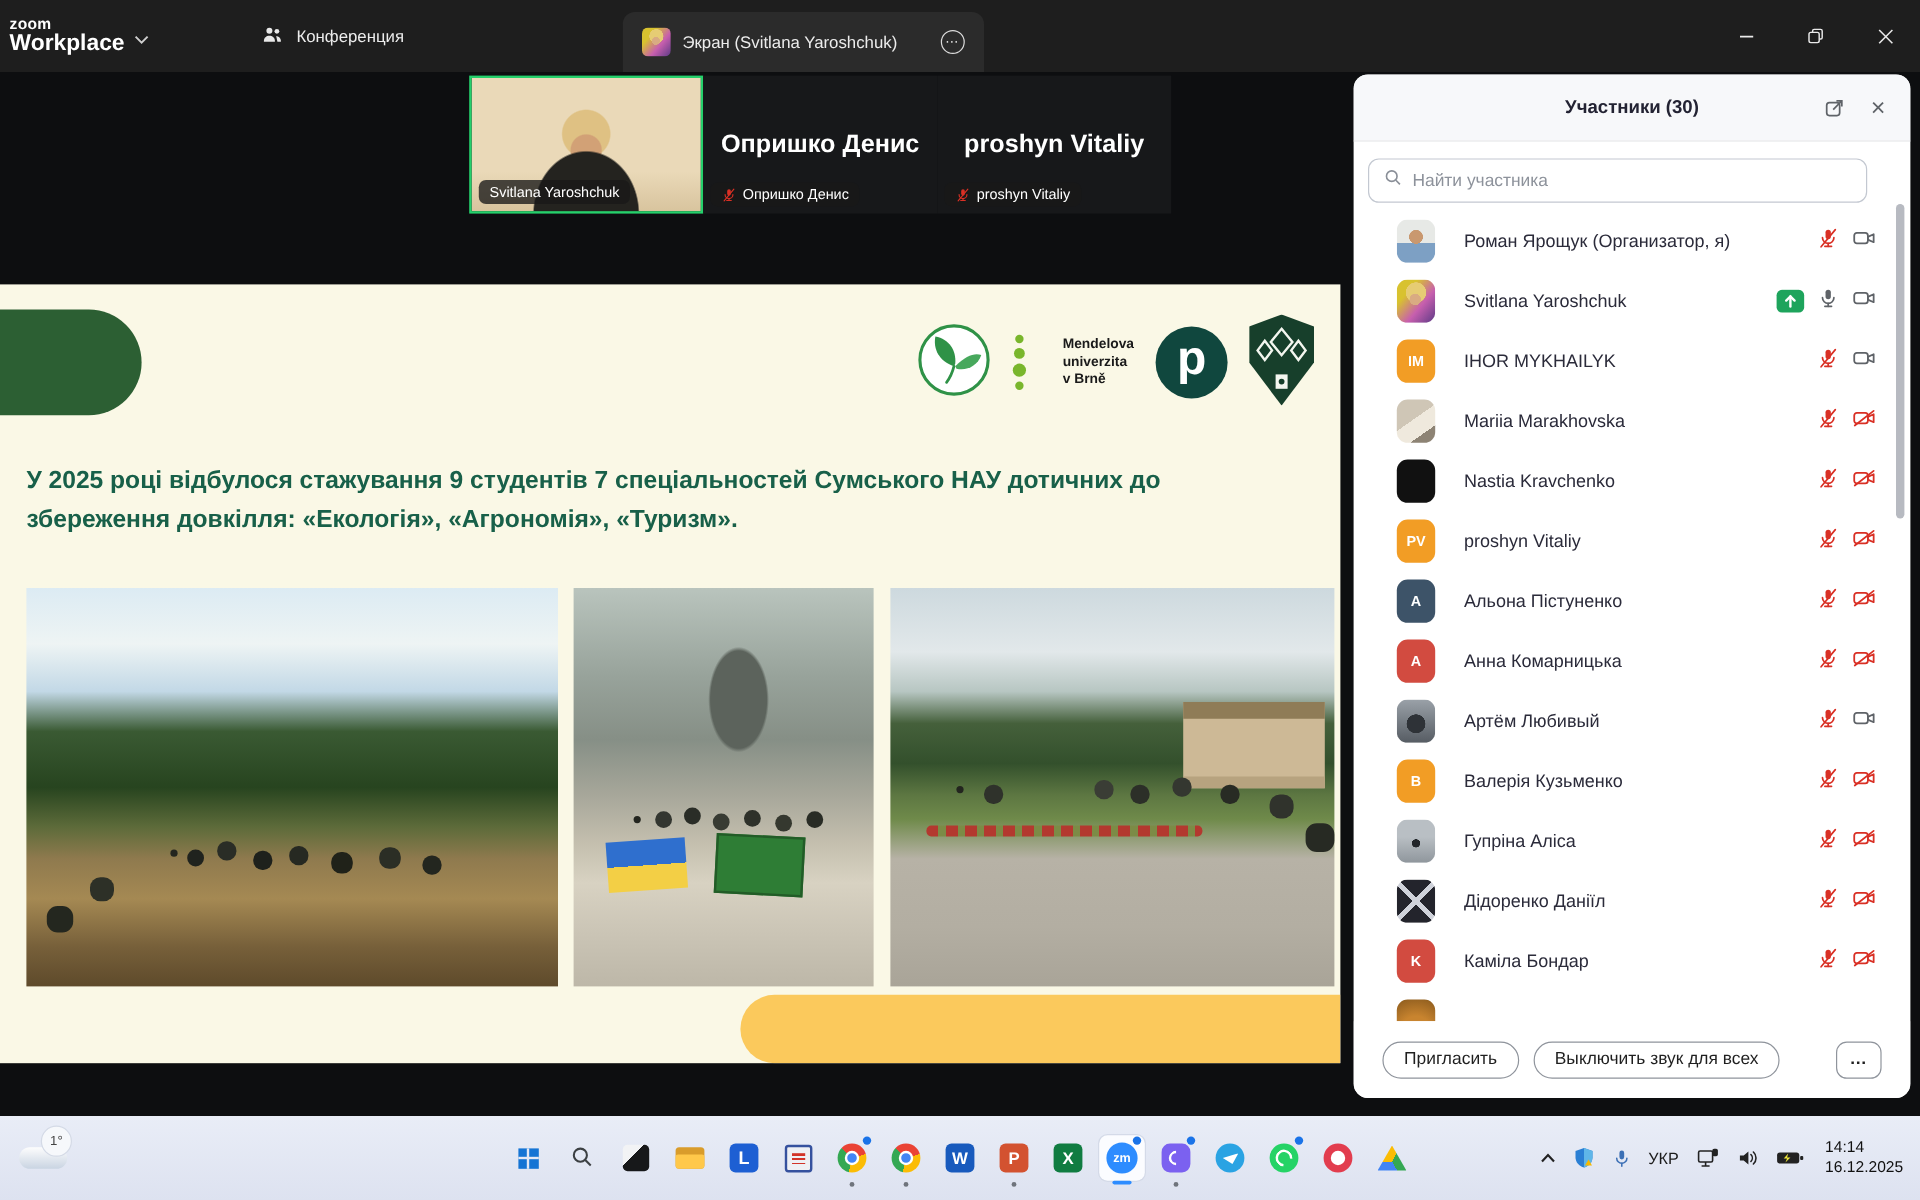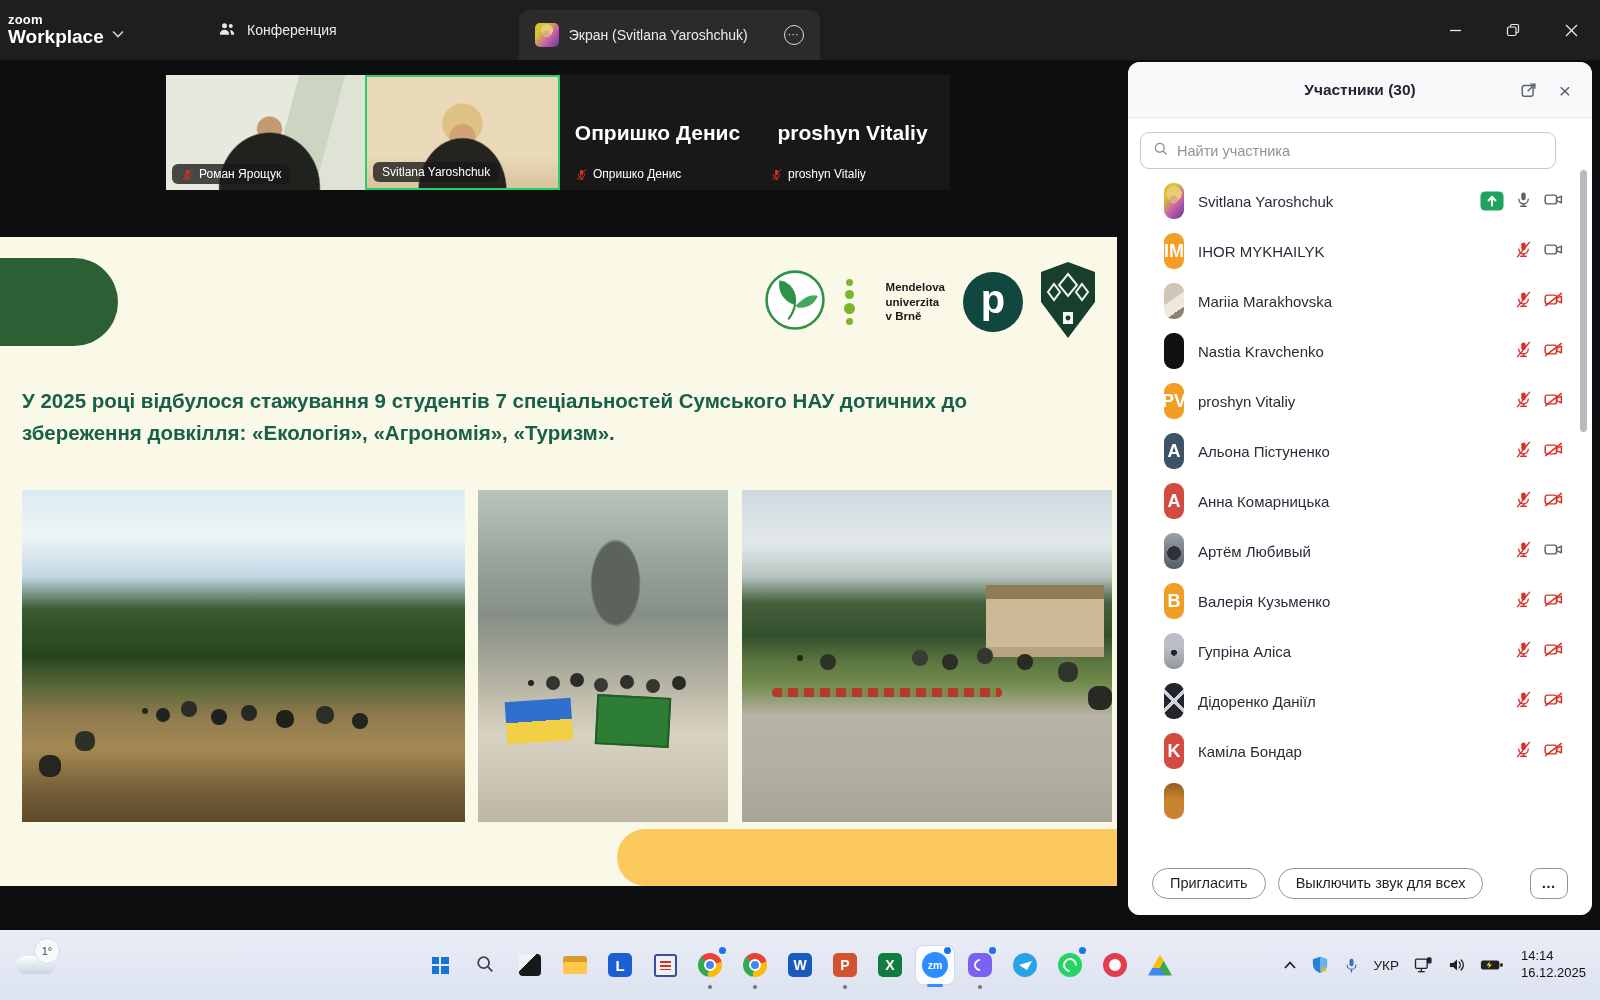--- a/index.html
+++ b/index.html
@@ -20,21 +20,21 @@
   .tab-avatar { width:24px; height:24px; border-radius:5px; flex:none; }
   .ellipsis-circle { width:20px; height:20px; border:1.5px solid #dcdcdc; border-radius:50%; color:#dcdcdc;
     display:flex; align-items:center; justify-content:center; font-size:11px; letter-spacing:1px; margin-left:26px; padding-bottom:2px;}
   .win-controls { position:absolute; right:0; top:0; height:60px; display:flex; align-items:center; }
   .win-btn { width:58px; height:60px; display:flex; align-items:center; justify-content:center; color:#eaeaea; }
 
   
   .stage { height:870px; background:#0d0e10; position:relative; flex:none; }
 
   
-  .vtile { position:absolute; top:15px; height:115px; overflow:hidden; }
+  .vtile { position:absolute; top:3px; height:115px; overflow:hidden;margin-left:26px; }
   .vtile .namechip { position:absolute; left:6px; bottom:6px; background:rgba(24,24,24,.78); color:#fff;
     font-size:12px; border-radius:6px; padding:3px 9px; display:flex; align-items:center; gap:5px; white-space:nowrap; }
   .vtile .bigname { position:absolute; top:40%; width:100%; text-align:center; color:#fff; font-weight:bold; font-size:21px; }
   .tile-roman { left:166px; width:199px;
     background: radial-gradient(ellipse at 52% 98%, #20231d 0 34%, transparent 35%),
       radial-gradient(circle at 52% 47%, #c59a73 0 10%, transparent 11%),
       linear-gradient(105deg,#e6e9dd 0 58%, #ccd4c2 58% 78%, #dfe3d5 78%); }
   .tile-svitlana { left:365px; width:195px; border:2px solid #25d06b;
     background: radial-gradient(ellipse at 50% 102%, #24231f 0 32%, transparent 33%),
       radial-gradient(circle at 50% 54%, #d2a176 0 11%, transparent 12%),
@@ -90,22 +90,22 @@
   .panel-hbtn { width:22px; height:22px; display:flex; align-items:center; justify-content:center; color:#5f6368; }
   .close-x { font-size:21px; line-height:1; }
   .search-wrap { position:absolute; left:12px; right:36px; top:70px; height:37px; }
   .search-box { width:100%; height:100%; border:1px solid #c3c8d1; border-radius:9px; background:#fff;
     display:flex; align-items:center; gap:8px; padding:0 12px; }
   .search-box input { border:none; outline:none; flex:1; font-size:14.5px; color:#333;
     font-family:"Liberation Sans","DejaVu Sans",sans-serif; background:transparent; }
   .search-box input::placeholder { color:#8d929b; }
   .p-list { position:absolute; left:0; right:14px; top:114px; bottom:64px; overflow:hidden; }
   .p-row { height:50px; display:flex; align-items:center; padding:0 14px 0 36px; }
-  .p-avatar { width:20px; height:36px; border-radius:9px; flex:none; margin-right:14px; color:#fff;
-    font-size:18px; font-weight:bold; display:flex; align-items:center; justify-content:center; overflow:hidden; }
+  .p-avatar { width:32px; height:36px; border-radius:9px; flex:none; margin-right:24px; color:#fff;
+    font-size:12px; font-weight:bold; display:flex; align-items:center; justify-content:center; overflow:hidden; }
   .p-name { flex:1; font-size:15px; color:#2b2b3a; white-space:nowrap; overflow:hidden; }
   .p-icons { display:flex; align-items:center; gap:10px; }
   .share-badge { display:flex; }
   .p-roman { background: radial-gradient(circle at 50% 40%, #c9986f 0 21%, transparent 22%),
     linear-gradient(180deg,#e7e9e6 0 55%, #7da0c4 55% 100%); }
   .p-svitlana { background: radial-gradient(circle at 48% 46%, #d9ab82 0 18%, transparent 19%),
     radial-gradient(circle at 50% 30%, #e6cc74 0 28%, transparent 29%),
     linear-gradient(130deg,#d8c22f 0 28%, #c75fae 62%, #5d3a86 100%); }
   .p-mariia { background: linear-gradient(145deg,#cfc6b6 0 45%,#efe9dd 45% 75%,#8d8374 75%); }
   .p-artem { background: radial-gradient(circle at 50% 56%, #2e3237 0 30%, transparent 31%),
@@ -222,34 +222,20 @@
         <svg width="13" height="13" viewBox="0 0 13 13" stroke="#eaeaea" stroke-width="1.3">
             <line x1="1" y1="1" x2="12" y2="12"></line>
             <line x1="12" y1="1" x2="1" y2="12"></line>
           </svg>
       </div>
     </div>
   </div>
 
   <div class="stage">
 
-    <div class="vtile tile-roman">
-      <div class="namechip">
-        <span class="mini-mic">
-            <svg width="13" height="13" viewBox="0 0 24 24" fill="none" stroke="#d93025" stroke-width="1.8" stroke-linecap="round">
-              <rect x="9.2" y="3" width="5.6" height="10" rx="2.8" fill="#d93025" stroke="none"></rect>
-              <path d="M6 11.5a6 6 0 0 0 12 0"></path>
-              <line x1="12" y1="17.5" x2="12" y2="20.5"></line>
-              <line x1="8.5" y1="20.5" x2="15.5" y2="20.5"></line>
-              <line x1="4.5" y1="21" x2="19.5" y2="3"></line>
-            </svg>
-          </span>
-        <span>Роман Ярощук</span>
-      </div>
-    </div>
     <div class="vtile tile-svitlana">
       <div class="namechip">
         <span>Svitlana Yaroshchuk</span>
       </div>
     </div>
     <div class="vtile tile-dark1">
       <div class="bigname">Опришко Денис</div>
       <div class="namechip">
         <span class="mini-mic">
             <svg width="13" height="13" viewBox="0 0 24 24" fill="none" stroke="#d93025" stroke-width="1.8" stroke-linecap="round">
@@ -355,20 +341,38 @@
           <span>
             <svg width="16" height="16" viewBox="0 0 20 20" fill="none" stroke="#8a8f98" stroke-width="1.7">
                 <circle cx="8.5" cy="8.5" r="5.5"></circle>
                 <line x1="12.8" y1="12.8" x2="17" y2="17"></line>
               </svg>
           </span>
           <input placeholder="Найти участника" style="">
         </div>
       </div>
       <div class="p-list">
+  <div class="p-row">
+    <div class="p-avatar p-roman"></div>
+    <div class="p-name">Роман Ярощук (Организатор, я)</div>
+    <div class="p-icons">
+
+      <span class="mic"><svg width="19" height="19" viewBox="0 0 24 24" fill="none" stroke="#d93025" stroke-width="1.8" stroke-linecap="round">
+                  <rect x="9.2" y="3" width="5.6" height="10" rx="2.8" fill="#d93025" stroke="none"></rect>
+                  <path d="M6 11.5a6 6 0 0 0 12 0"></path>
+                  <line x1="12" y1="17.5" x2="12" y2="20.5"></line>
+                  <line x1="8.5" y1="20.5" x2="15.5" y2="20.5"></line>
+                  <line x1="4.5" y1="21" x2="19.5" y2="3"></line>
+                </svg></span>
+      <span class="cam"><svg width="21" height="21" viewBox="0 0 24 24" fill="none" stroke="#5f6368" stroke-width="1.7" stroke-linejoin="round">
+                  <rect x="2.5" y="7" width="13" height="10" rx="2.5"></rect>
+                  <path d="M15.5 10.7 L21 8.2 v7.6 l-5.5-2.5z"></path>
+                </svg></span>
+    </div>
+  </div>
 
   <div class="p-row">
     <div class="p-avatar p-svitlana"></div>
     <div class="p-name">Svitlana Yaroshchuk</div>
     <div class="p-icons">
       <span class="share-badge">
                 <svg width="24" height="20" viewBox="0 0 24 20">
                   <rect x="0.5" y="0.5" width="23" height="19" rx="4.5" fill="#1ea45c"></rect>
                   <g stroke="#fff" stroke-width="2" stroke-linecap="round" fill="none">
                     <line x1="12" y1="14.5" x2="12" y2="6"></line>

